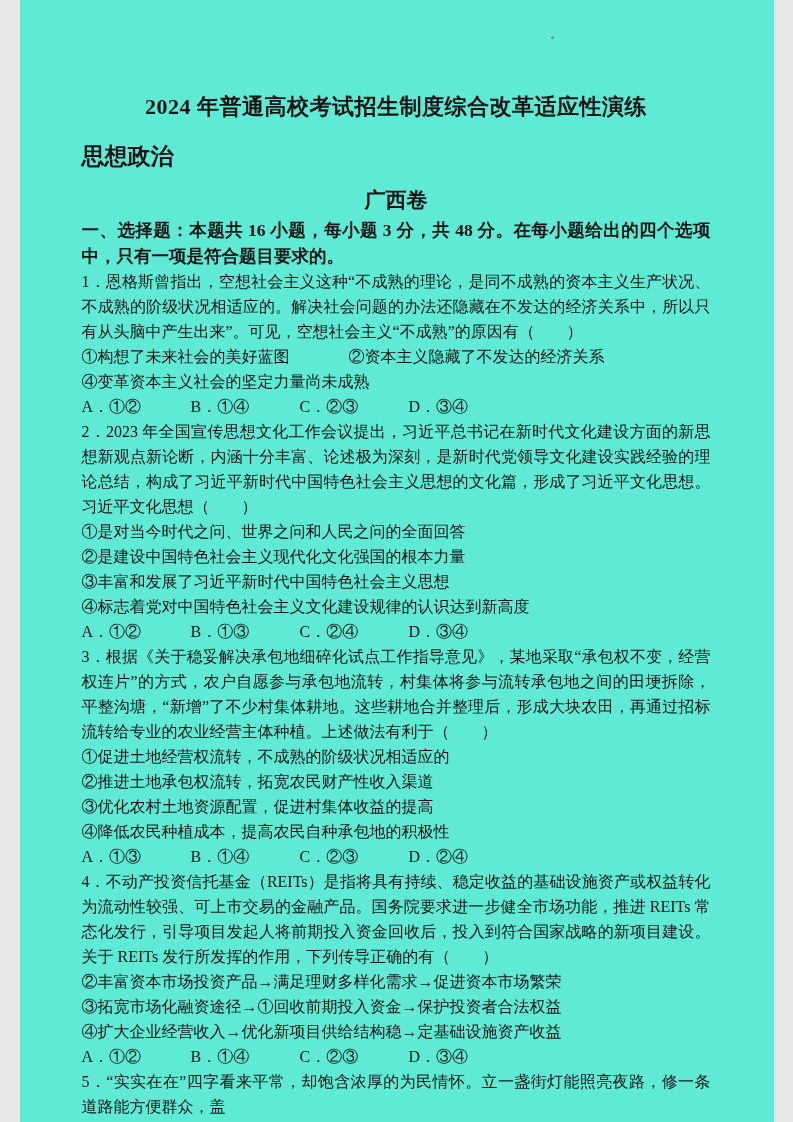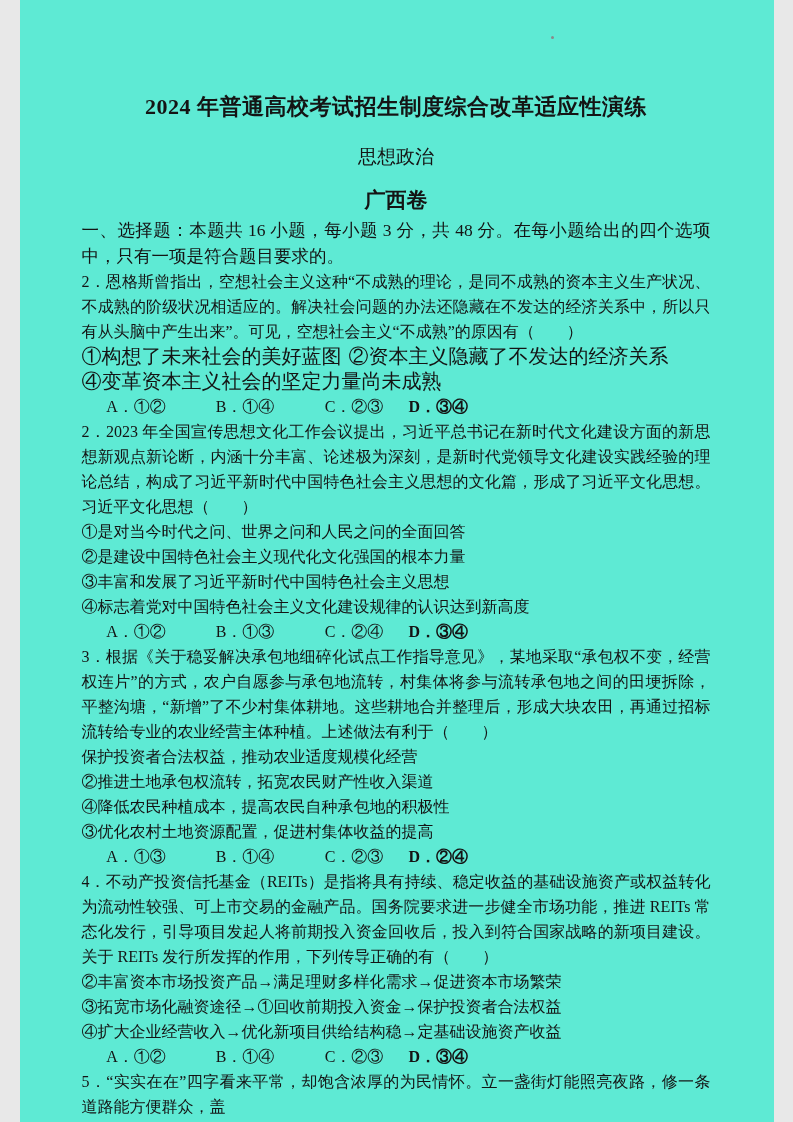--- a/index.html
+++ b/index.html
@@ -28,83 +28,82 @@
   .title-main {
     margin: 0;
     font-size: 22px;
     line-height: 30px;
     font-weight: bold;
     text-align: center;
     letter-spacing: 0.5px;
   }
   .title-sub {
     margin: 21px 0 0 0;
-    font-size: 19px;
+    font-size: 23px;
     line-height: 28px;
-    font-weight: normal;
-    text-align: center;
+    font-weight: bold;
   }
   .title-region {
     margin: 15px 0 0 0;
     font-size: 21px;
     line-height: 28px;
     font-weight: bold;
     text-align: center;
   }
   .section-heading {
     margin: 3px 0 0 0;
     font-size: 17.5px;
     line-height: 26px;
-    font-weight: normal;
+    font-weight: bold;
     text-align: justify;
     text-justify: inter-ideograph;
   }
   .question { margin: 0; }
   .q-stem {
     font-size: 16px;
     line-height: 25px;
     text-align: justify;
     text-justify: inter-ideograph;
   }
   .q-item {
     display: block;
     font-size: 16px;
     line-height: 25px;
   }
   .item-pair {
     display: flex;
-    font-size: 20px;
+    font-size: 16px;
     line-height: 25px;
     font-family: Liberation Serif, serif;
   }
   .item-pair .pair-left { width: 267px; flex: none; }
   .options {
     display: flex;
     font-size: 16px;
     line-height: 25px;
   }
-  .options .opt { width: 109px; flex: none; text-align: center; }
-  .options .opt:last-child { width: auto; font-weight: bold; }
+  .options .opt { width: 109px; flex: none; }
+  .options .opt:last-child { width: auto; }
 </style>
 </head>
 <body>
 
 <div class="page">
   <div class="stray-mark"></div>
 
   <div class="content">
 
     <h1 class="title-main">2024 年普通高校考试招生制度综合改革适应性演练</h1>
     <h2 class="title-sub">思想政治</h2>
     <h3 class="title-region">广西卷</h3>
 
     <p class="section-heading">一、选择题：本题共 16 小题，每小题 3 分，共 48 分。在每小题给出的四个选项中，只有一项是符合题目要求的。</p>
 
     <div class="question">
-      <div class="q-stem">2．恩格斯曾指出，空想社会主义这种“不成熟的理论，是同不成熟的资本主义生产状况、不成熟的阶级状况相适应的。解决社会问题的办法还隐藏在不发达的经济关系中，所以只有从头脑中产生出来”。可见，空想社会主义“不成熟”的原因有（　　）</div>
+      <div class="q-stem">1．恩格斯曾指出，空想社会主义这种“不成熟的理论，是同不成熟的资本主义生产状况、不成熟的阶级状况相适应的。解决社会问题的办法还隐藏在不发达的经济关系中，所以只有从头脑中产生出来”。可见，空想社会主义“不成熟”的原因有（　　）</div>
       <div class="item-pair">
         <span class="pair-left">①构想了未来社会的美好蓝图</span>
         <span>②资本主义隐藏了不发达的经济关系</span>
       </div>
       <div class="item-pair">
         <span>④变革资本主义社会的坚定力量尚未成熟</span>
       </div>
       <div class="options">
         <span class="opt">A．①②</span>
         <span class="opt">B．①④</span>
@@ -122,24 +121,24 @@
       <div class="options">
         <span class="opt">A．①②</span>
         <span class="opt">B．①③</span>
         <span class="opt">C．②④</span>
         <span class="opt">D．③④</span>
       </div>
     </div>
 
     <div class="question">
       <div class="q-stem">3．根据《关于稳妥解决承包地细碎化试点工作指导意见》，某地采取“承包权不变，经营权连片”的方式，农户自愿参与承包地流转，村集体将参与流转承包地之间的田埂拆除，平整沟塘，“新增”了不少村集体耕地。这些耕地合并整理后，形成大块农田，再通过招标流转给专业的农业经营主体种植。上述做法有利于（　　）</div>
-      <span class="q-item">保护投资者合法权益，推动农业适度规模化经营</span>
+      <span class="q-item">①促进土地经营权流转，不成熟的阶级状况相适应的</span>
       <span class="q-item">②推进土地承包权流转，拓宽农民财产性收入渠道</span>
+      <span class="q-item">③优化农村土地资源配置，促进村集体收益的提高</span>
       <span class="q-item">④降低农民种植成本，提高农民自种承包地的积极性</span>
-      <span class="q-item">③优化农村土地资源配置，促进村集体收益的提高</span>
       <div class="options">
         <span class="opt">A．①③</span>
         <span class="opt">B．①④</span>
         <span class="opt">C．②③</span>
         <span class="opt">D．②④</span>
       </div>
     </div>
 
     <div class="question">
       <div class="q-stem">4．不动产投资信托基金（REITs）是指将具有持续、稳定收益的基础设施资产或权益转化为流动性较强、可上市交易的金融产品。国务院要求进一步健全市场功能，推进 REITs 常态化发行，引导项目发起人将前期投入资金回收后，投入到符合国家战略的新项目建设。关于 REITs 发行所发挥的作用，下列传导正确的有（　　）</div>

